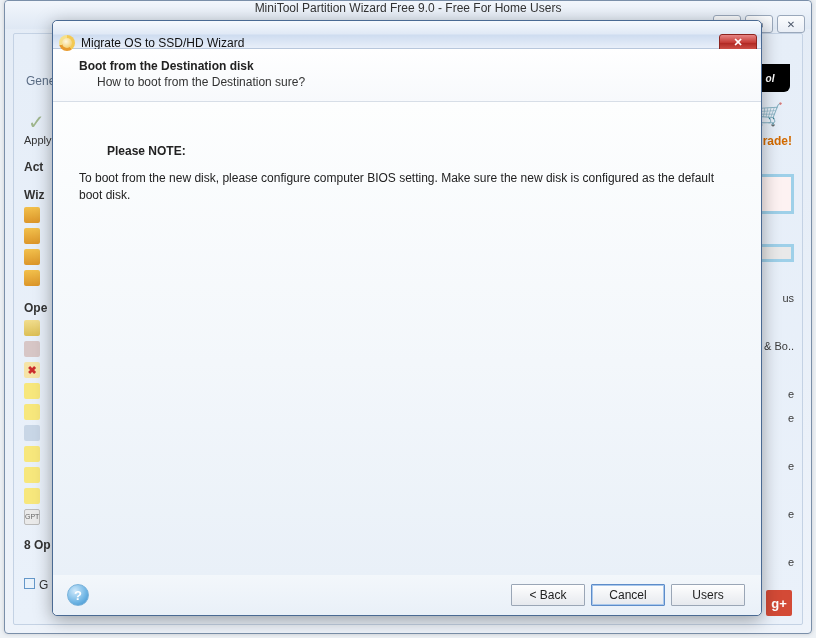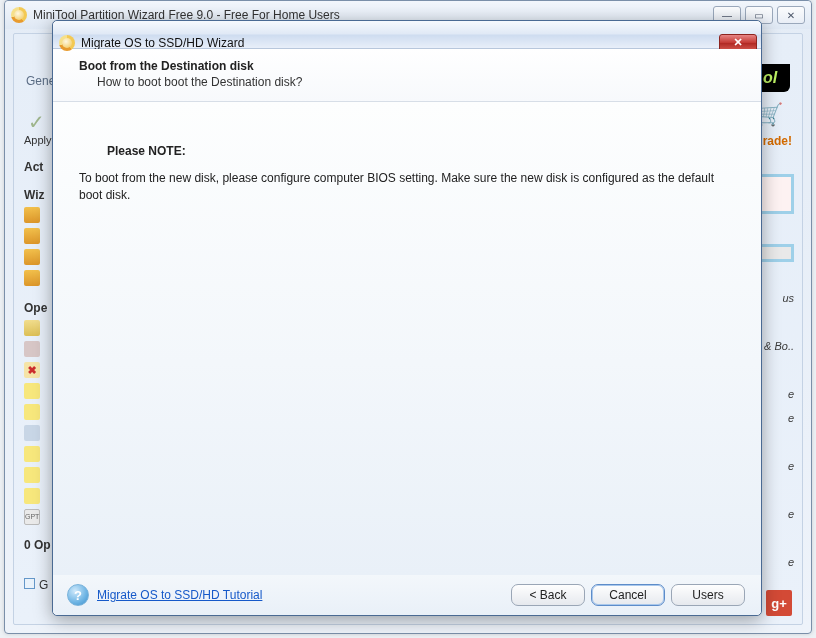--- a/index.html
+++ b/index.html
@@ -9,39 +9,39 @@
   .outer-window {
     position: absolute; left: 4px; top: 0; width: 808px; height: 634px;
     border: 1px solid #7a8fa9; border-radius: 4px;
     background: linear-gradient(#e4ecf6,#eef3fa);
     box-shadow: 0 0 4px rgba(0,0,0,.15);
   }
   .outer-titlebar {
     height: 28px; display: flex; align-items: center; padding: 0 6px;
     background: linear-gradient(#f2f6fc,#dfe8f4);
     border-top-left-radius: 4px; border-top-right-radius: 4px;
-    font-size: 12px; color: #333;
+    font-size: 12px; color: #333; flex-direction: column;
   }
   .outer-titlebar .app-icon { width: 16px; height: 16px; margin-right: 6px; }
   .win-btns { margin-left: auto; display: flex; gap: 4px; }
   .win-btn {
     width: 28px; height: 18px; border: 1px solid #9aa8bb; border-radius: 3px;
     background: linear-gradient(#fbfcfd,#e9eef6); display:flex;align-items:center;justify-content:center;
     font-size:10px; color:#4a5568;
   }
   .outer-body {
     position:absolute; left:8px; right:8px; top:32px; bottom:8px;
     background: linear-gradient(#e6eef8 0%,#eaf1fa 100%);
     border:1px solid #c4d2e4; border-radius:2px;
   }
 
   
   .bg-logo {
     position:absolute; right:12px; top:30px; width:40px; height:28px;
-    background:#000; color:#bef264; font-style:italic; font-weight:bold; font-size:16px;
+    background:#000; color:#ffffff; font-style:italic; font-weight:bold; font-size:10px;
     display:flex;align-items:center;justify-content:center;
     border-bottom-right-radius:6px;
   }
   .bg-cart { position:absolute; right:18px; top:68px; font-size:22px; }
   .bg-upgrade { position:absolute; right:10px; top:100px; font-size:12px; color:#d26a00; font-weight:bold;}
   .bg-left {
     position:absolute; left:8px; top:34px; width:40px; font-size:12px; color:#333;
   }
   .bg-left .gen { color:#5b6d85; margin:6px 0 16px 4px;}
   .bg-left .check { width:22px;height:22px;display:inline-block;position:relative;margin:6px 0 2px 6px;}
@@ -60,21 +60,21 @@
   .bg-left .note{background:#f7e77c;}
   .bg-left .gpt{background:#eaeaea;border:1px solid #bbb;font-size:7px;text-align:center;line-height:14px;color:#666;}
   .bg-left .ops{font-weight:bold; margin:12px 0 6px 2px;}
   .bg-left .gchk{display:inline-block;width:11px;height:11px;border:1px solid #6497c9;background:#e9f2fb;margin:0 4px 0 2px;}
 
   .bg-right {
     position:absolute; right:8px; top:140px; width:42px; font-size:11px; color:#3a3a3a;
   }
   .bg-right .box{border:3px solid #9ed0e9;height:40px;margin-bottom:30px;background:#fdf2f2;}
   .bg-right .box2{border:3px solid #9ed0e9;height:18px;margin-bottom:30px;background:#e9e9e9;}
-  .bg-right .row{height:24px;text-align:right;padding-right:0;font-style:italic;}
+  .bg-right .row{height:24px;text-align:right;padding-right:0;}
   .bg-gplus{position:absolute;right:10px;bottom:8px;width:26px;height:26px;background:#d34a36;color:#fff;display:flex;align-items:center;justify-content:center;font-size:13px;font-weight:bold;border-radius:2px;}
 
   
   .dialog {
     position:absolute; left:52px; top:20px; width:710px; height:596px;
     border:1px solid #4a6a93; border-radius:5px;
     background:#fff;
     box-shadow:0 4px 18px rgba(0,0,0,.35);
     display:flex; flex-direction:column;
   }
@@ -115,21 +115,21 @@
     width:22px;height:22px;border-radius:50%;
     background:radial-gradient(circle at 35% 30%,#cfe9fb,#6db4e4 60%,#3a8cc9);
     display:flex;align-items:center;justify-content:center;color:#fff;font-weight:bold;margin-right:8px;
     border:1px solid #7ab3db;font-size:13px;
   }
   .tutorial-link{font-size:12px;color:#1659c9;text-decoration:underline;cursor:pointer;}
   .dlg-footer .spacer{flex:1;}
   .dlg-btn{
     width:74px;height:22px;margin-left:6px;font-size:12px;
     background:linear-gradient(#fefefe,#e6e9ee);
-    border:1px solid #9aa6b6;border-radius:7px;
+    border:1px solid #9aa6b6;border-radius:1px;
     display:flex;align-items:center;justify-content:center;color:#222;
   }
   .dlg-btn.default{border-color:#5d8cc9;box-shadow:0 0 0 1px #a9c8ec inset;}
 
   
   .app-icon{background:conic-gradient(#f3c954 0 40%,#e89b2e 40% 70%,#f6e08a 70% 100%);border-radius:50%;position:relative;}
   .app-icon::after{content:"";position:absolute;inset:3px;border-radius:50%;background:radial-gradient(circle at 40% 35%,#fff8e1,#f0c550);}
 </style>
 </head>
 <body>
@@ -192,21 +192,21 @@
         </div>
       <div class="mini-row">
           <span class="ico note"></span>
         </div>
       <div class="mini-row">
           <span class="ico yel"></span>
         </div>
       <div class="mini-row">
           <span class="ico gpt">GPT</span>
         </div>
-      <div class="ops">0 Op</div>
+      <div class="ops">8 Op</div>
       <div style="margin-top:26px">
         <span class="gchk"></span><span>G</span>
       </div>
     </div>
 
     <div class="bg-right">
       <div class="box"></div>
       <div class="box2"></div>
       <div class="row">us</div>
       <div class="row"></div>
@@ -228,29 +228,28 @@
 
 <div class="dialog">
   <div class="dlg-titlebar">
     <span class="app-icon"></span>
     <span>Migrate OS to SSD/HD Wizard</span>
     <div class="dlg-close">✕</div>
   </div>
 
   <div class="dlg-head">
     <div class="h1">Boot from the Destination disk</div>
-    <div class="h2">How to boot boot the Destination disk?</div>
+    <div class="h2">How to boot from the Destination sure?</div>
   </div>
 
   <div class="dlg-body">
     <div class="note-h">Please NOTE:</div>
     <div class="note-t">To boot from the new disk, please configure computer BIOS setting. Make sure the new disk is configured as the default boot disk.</div>
   </div>
 
   <div class="dlg-footer">
     <div class="help-icon">?</div>
-    <span class="tutorial-link">Migrate OS to SSD/HD Tutorial</span>
     <div class="spacer"></div>
     <div class="dlg-btn">&lt; Back</div>
     <div class="dlg-btn default">Cancel</div>
     <div class="dlg-btn">Users</div>
   </div>
 </div>
 
 </body></html>

